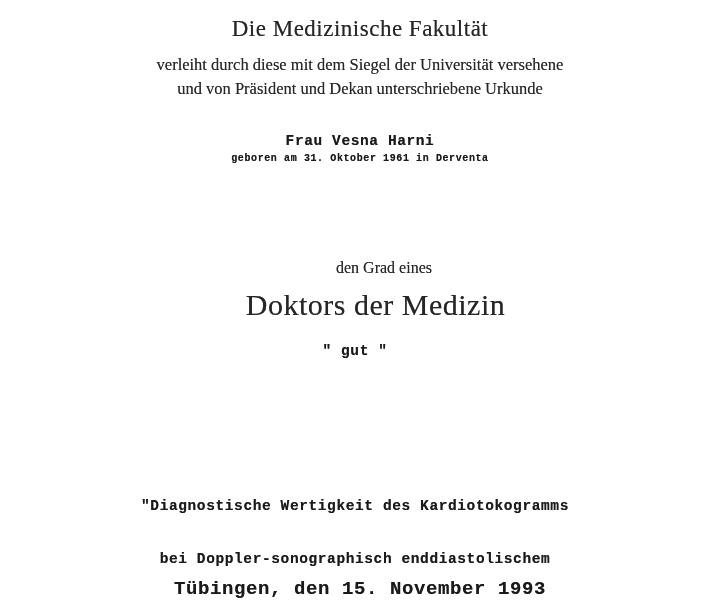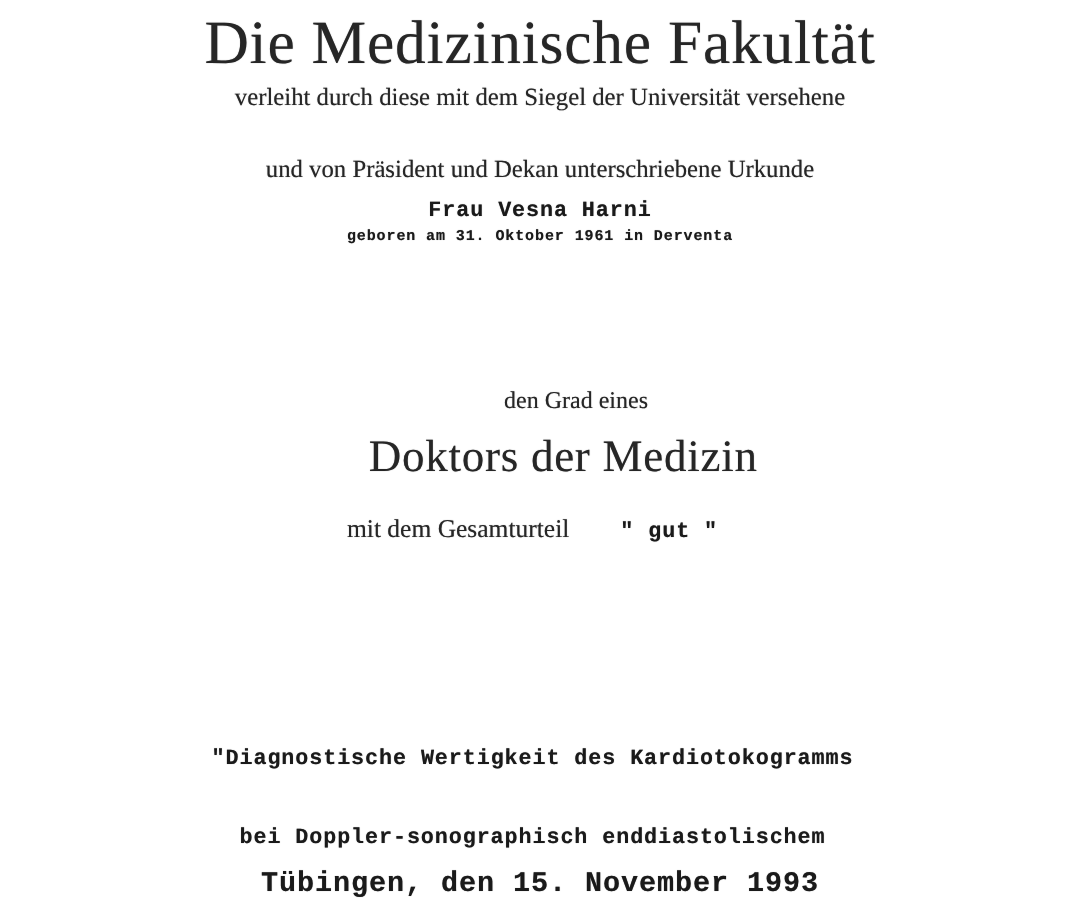--- a/index.html
+++ b/index.html
@@ -26,26 +26,26 @@
     text-shadow: 0 0 0.6px rgba(30,30,30,0.55);
   }
   .typew {
     font-family: "Liberation Mono", "DejaVu Sans Mono", monospace;
     font-weight: bold;
     color: #1a1a1a;
     letter-spacing: 0.6px;
     text-shadow: 0 0 0.5px rgba(20,20,20,0.6);
   }
   .doc-title {
-    top: 4px;
-    font-size: 41px;
+    top: 16px;
+    font-size: 23px;
     letter-spacing: 0.5px;
   }
   .sub1 { top: 55px; font-size: 16.5px; }
-  .sub2 { top: 79px; font-size: 16.5px; margin-top: 24px; }
+  .sub2 { top: 79px; font-size: 16.5px; }
   .name { top: 133px; font-size: 14.5px; }
   .birth { top: 153px; font-size: 10px; }
   .grad-intro { top: 259px; font-size: 16px; margin-left: 48px; }
   .degree {
     top: 288px;
     font-size: 30px;
     letter-spacing: 0.5px;
     margin-left: 31px;
   }
   .verdict-row {
@@ -87,21 +87,20 @@
 
   <div class="line typew name">Frau Vesna Harni</div>
 
   <div class="line typew birth">geboren am 31. Oktober 1961 in Derventa</div>
 
   <div class="line serif grad-intro">den Grad eines</div>
 
   <div class="line serif degree">Doktors der Medizin</div>
 
   <div class="verdict-row">
-    <span class="serif verdict-label">mit dem Gesamturteil</span>
     <span class="typew verdict-value">" gut "</span>
   </div>
 
 
   <div class="thesis typew">
     <div>"Diagnostische Wertigkeit des Kardiotokogramms</div>
     <div>bei Doppler-sonographisch enddiastolischem</div>
     
   </div>
 

